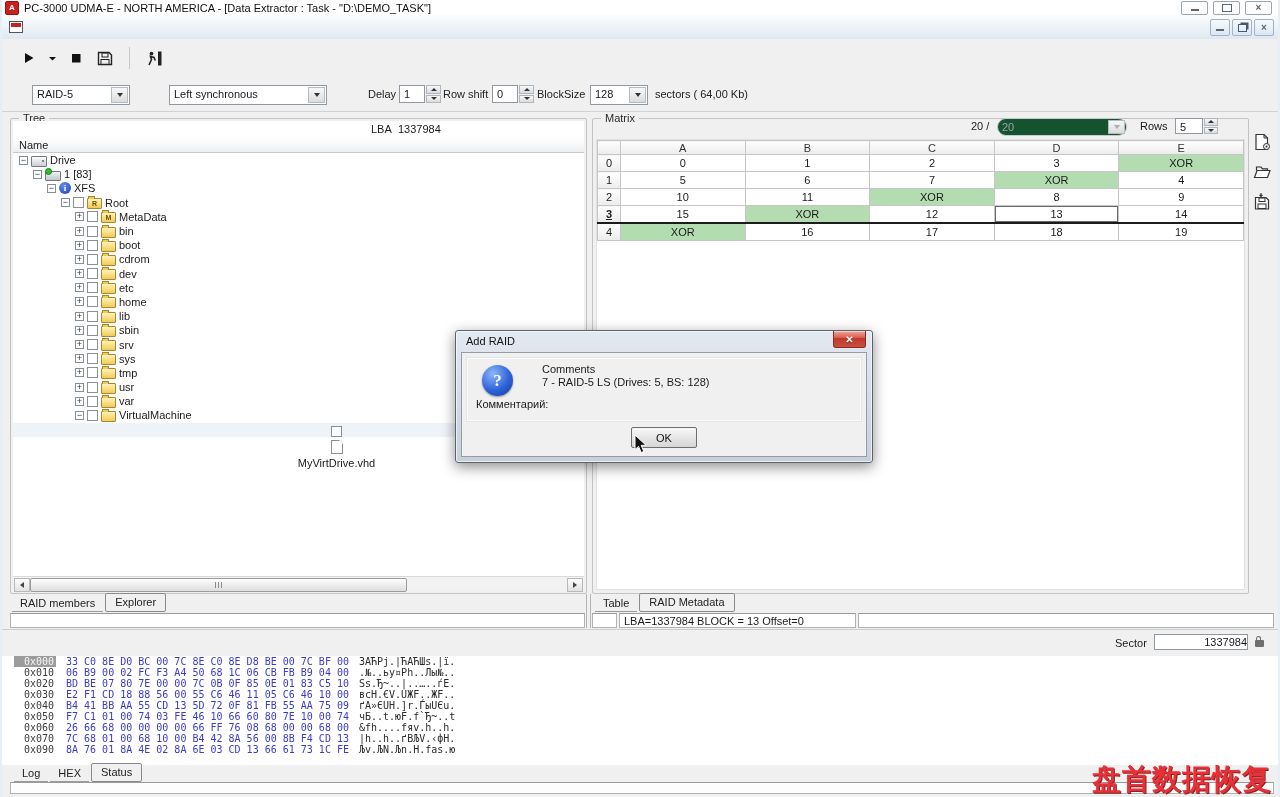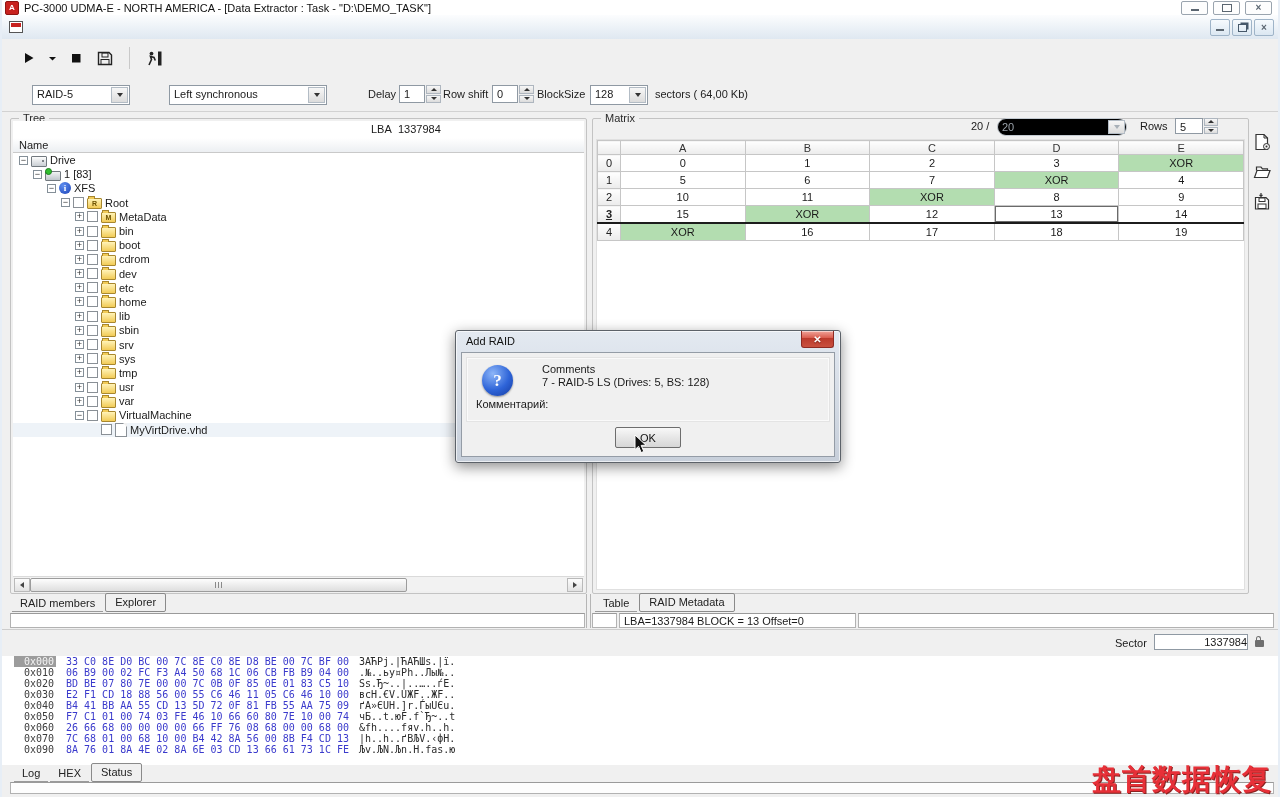--- a/index.html
+++ b/index.html
@@ -31,42 +31,42 @@
   .tb-row{position:absolute;left:14px;top:7px;display:flex;align-items:center;gap:4px;height:24px;}
   .tb-btn{width:25px;height:24px;border:none;background:transparent;padding:2px;display:flex;align-items:center;justify-content:center;}
   .tb-btn.narrow{width:14px;}
   .tb-sep{width:1px;height:22px;background:#c9c9c9;margin:0 8px;}
   
   .settings{position:absolute;left:0;top:78px;width:100%;height:33px;background:#f0f0f0;border-bottom:1px solid #d2d2d2;}
   .combo{position:absolute;height:18px;background:#fff;border:1px solid #8f99a3;}
   .combo .ct{position:absolute;left:4px;top:2px;white-space:nowrap;}
   .combo .cbtn{position:absolute;right:1px;top:1px;bottom:1px;width:15px;background:linear-gradient(#f7f7f7,#dcdcdc);border:1px solid #b3bcc5;display:flex;align-items:center;justify-content:center;}
   .tri-down{width:0;height:0;border-left:3.5px solid transparent;border-right:3.5px solid transparent;border-top:4px solid #333;}
-  .combo.disabled{background:#000000;border-color:#c3cad1;border-radius:9px;}
+  .combo.disabled{background:#14532d;border-color:#c3cad1;border-radius:9px;}
   .combo.disabled .ct{color:#9aa2aa;}
   .combo.disabled .tri-down{border-top-color:#a8b0b8;}
   .slabel{position:absolute;top:10px;white-space:nowrap;color:#222;}
   .spin{position:absolute;height:18px;}
   .spin .sv{position:absolute;left:0;top:0;bottom:0;width:26px;background:#fff;border:1px solid #8f99a3;padding:2px 0 0 4px;box-sizing:border-box;}
   .spin .sbtns{position:absolute;left:27px;top:0;width:15px;height:18px;display:flex;flex-direction:column;gap:1px;}
   .sb{flex:1;background:linear-gradient(#f7f7f7,#dcdcdc);border:1px solid #aeb6bf;display:flex;align-items:center;justify-content:center;}
   .tri-up-s{width:0;height:0;border-left:3px solid transparent;border-right:3px solid transparent;border-bottom:3.5px solid #333;}
   .tri-down-s{width:0;height:0;border-left:3px solid transparent;border-right:3px solid transparent;border-top:3.5px solid #333;}
   
   .groupbox{position:absolute;border:1px solid #c3c3c3;border-radius:2px;background:#f0f0f0;}
   .gb-label{position:absolute;top:-7px;left:8px;background:#f0f0f0;padding:0 4px;color:#2a2a2a;}
   
   #tree-group{left:8px;top:118px;width:575px;height:474px;}
   .lba-row{position:absolute;left:2px;top:2px;right:2px;height:17px;background:#fff;border-bottom:1px solid #cfcfcf;}
   .lba-row .lt{position:absolute;left:358px;top:2px;}
   .lba-row .lv{position:absolute;left:385px;top:2px;}
   .name-header{position:absolute;left:2px;top:19px;right:2px;height:15px;background:linear-gradient(#ffffff,#eceff2);border-bottom:1px solid #c9c9c9;padding:1px 0 0 6px;box-sizing:border-box;color:#222;}
   .tree-body{position:absolute;left:2px;top:34px;right:2px;bottom:17px;background:#fff;overflow:hidden;}
   .tree-row{display:flex;align-items:center;height:14.2px;gap:3px;white-space:nowrap;}
-  .tree-row.selected{background:#eef3f8;}
+  .tree-row.selected{background:#eef3f8;flex-direction:column;}
   .expander{width:9px;height:9px;box-sizing:border-box;border:1px solid #848f98;background:#fff;font-size:9px;line-height:7px;text-align:center;color:#333;flex:none;}
   .exp-spacer{width:9px;flex:none;}
   .cb{width:11px;height:11px;box-sizing:border-box;border:1px solid #8a9096;background:#fff;flex:none;}
   .ti{flex:none;position:relative;}
   .i-folder,.i-folder-r,.i-folder-m{width:13px;height:9px;background:linear-gradient(#fff3b8,#f2cb56);border:1px solid #a8872e;border-radius:1px;margin-top:2px;font-size:7px;font-weight:bold;color:#6d5200;text-align:center;line-height:9px;}
   .i-folder::before,.i-folder-r::before,.i-folder-m::before{content:"";position:absolute;top:-3px;left:0;width:5px;height:2px;background:#f2cb56;border:1px solid #a8872e;border-bottom:none;}
   .i-info{width:12px;height:12px;border-radius:50%;background:radial-gradient(circle at 35% 30%,#5d8df0,#1b43b8);color:#fff;font-size:9px;font-weight:bold;font-family:"Liberation Serif",serif;text-align:center;line-height:12px;}
   .i-drive{width:14px;height:9px;background:linear-gradient(#fdfdfd,#c9ced3);border:1px solid #72797f;border-radius:1px;margin-top:2px;}
   .i-drive::after{content:"";position:absolute;right:2px;top:3px;width:2px;height:2px;background:#5b6167;border-radius:50%;}
   .i-drive-green{width:14px;height:8px;background:linear-gradient(#f2f3f4,#bfc6cc);border:1px solid #72797f;border-radius:1px;margin-top:3px;}
@@ -128,21 +128,21 @@
   
   .hex-panel{position:absolute;left:0;top:656px;width:100%;height:109px;background:#fff;overflow:hidden;}
   .hex-row{display:flex;height:11px;align-items:center;font-family:"DejaVu Sans Mono","Liberation Mono",monospace;font-size:10px;white-space:pre;}
   .hx-addr{width:40px;margin-left:12px;text-align:right;color:#3c3c3c;padding-right:2px;}
   .hx-addr.hi{background:#9c9c9c;color:#f4f4f4;}
   .hx-bytes{margin-left:10px;color:#3a3acc;}
   .hx-ascii{margin-left:10px;color:#2a2a2a;}
   
   #bottom-strip{left:8px;top:782px;width:1264px;height:12px;background:#fdfdfd;}
   
-  .dialog{position:absolute;left:453px;top:330px;width:386px;height:133px;box-sizing:border-box;
+  .dialog{position:absolute;left:453px;top:330px;width:418px;height:133px;box-sizing:border-box;
     background:linear-gradient(#e3e9f1,#c7cfda);border:1px solid #5c6269;border-radius:3px;
     box-shadow:0 4px 14px rgba(0,0,0,.45), inset 0 0 0 1px rgba(255,255,255,.65);z-index:50;}
   .dlg-titlebar{position:relative;height:21px;}
   .dlg-title{position:absolute;left:10px;top:4px;color:#111;}
   .dlg-close{position:absolute;right:6px;top:0;width:31px;height:16px;border:1px solid #8e2a22;border-top:none;border-radius:0 0 3px 3px;
     background:linear-gradient(#f0a49a,#d9594a 45%,#bb3a2c 46%,#c9503f);display:flex;align-items:center;justify-content:center;
     color:#fff;font-size:10px;font-weight:bold;text-shadow:0 1px 1px #7a1d15;box-shadow:inset 0 1px 0 rgba(255,255,255,.5);}
   .dlg-body{position:absolute;left:5px;right:5px;top:21px;bottom:5px;background:#f0f0f0;border:1px solid #949ca6;}
   .dlg-group{position:absolute;left:4px;top:4px;right:4px;height:63px;border:1px solid #e4e4e4;box-shadow:inset 0 0 0 1px #fafafa;}
   .q-icon{position:absolute;left:20px;top:12px;width:31px;height:31px;border-radius:50%;

